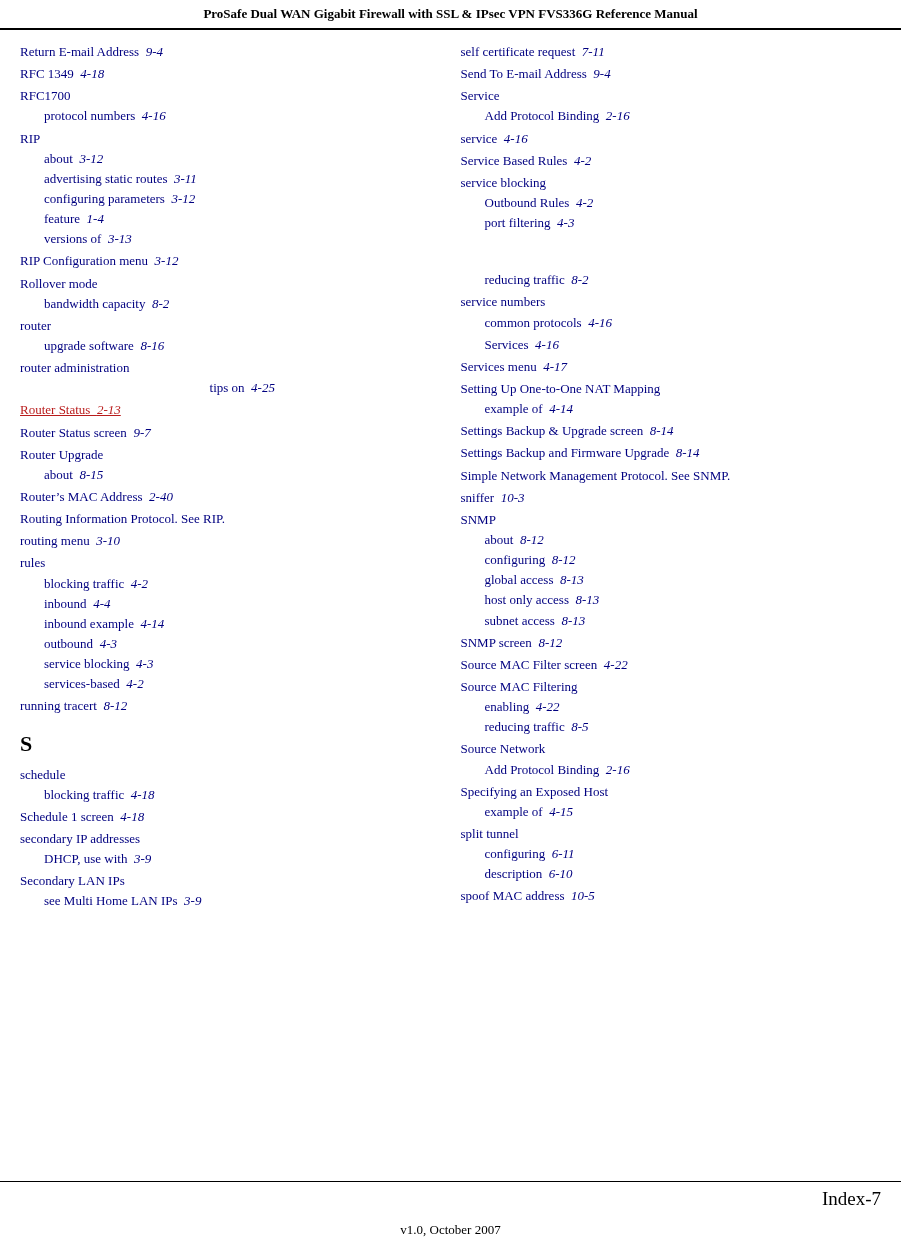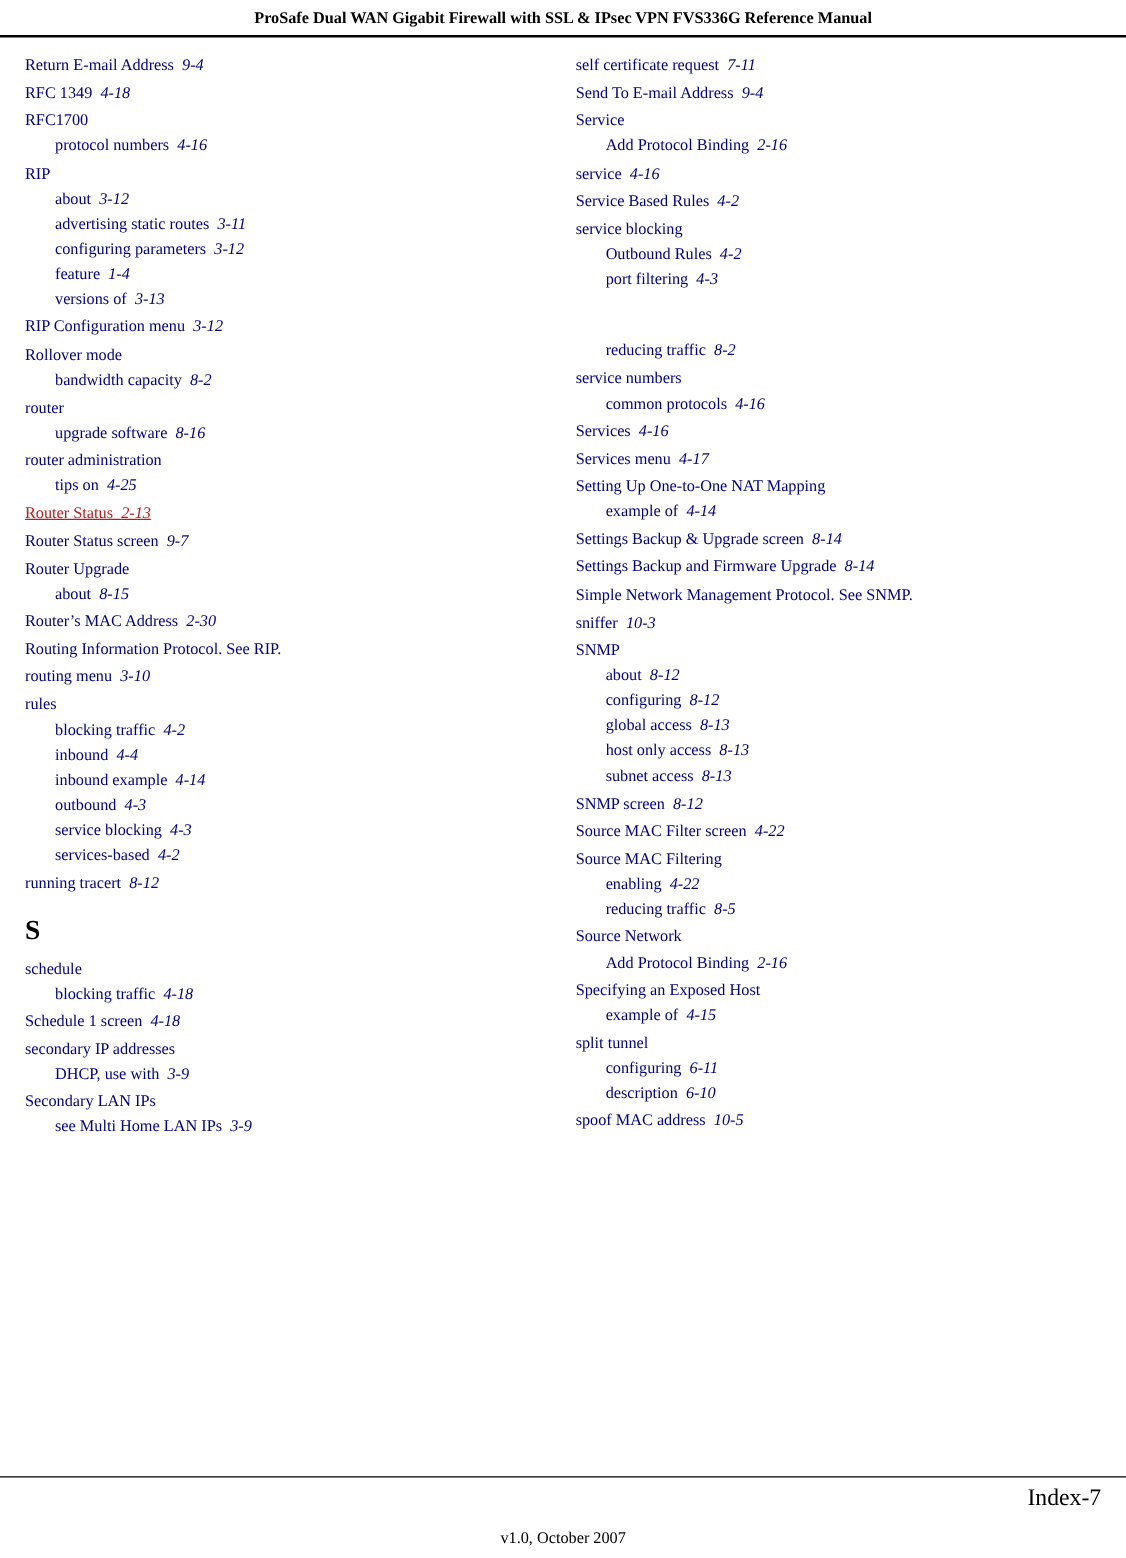--- a/index.html
+++ b/index.html
@@ -63,44 +63,44 @@
 
 <div class="content">
   <div class="col" id="left-col">
       <div class="entry"><span style="color:#000080;">Return E-mail Address&nbsp;&nbsp;<em>9-4</em></span></div>
       <div class="entry"><span style="color:#000080;">RFC 1349&nbsp;&nbsp;<em>4-18</em></span></div>
       <div class="entry"><span style="color:#000080;">RFC1700</span><div style="padding-left:24px;color:#000080;">protocol numbers&nbsp;&nbsp;<em>4-16</em></div></div>
       <div class="entry"><span style="color:#000080;">RIP</span><div style="padding-left:24px;color:#000080;">about&nbsp;&nbsp;<em>3-12</em></div><div style="padding-left:24px;color:#000080;">advertising static routes&nbsp;&nbsp;<em>3-11</em></div><div style="padding-left:24px;color:#000080;">configuring parameters&nbsp;&nbsp;<em>3-12</em></div><div style="padding-left:24px;color:#000080;">feature&nbsp;&nbsp;<em>1-4</em></div><div style="padding-left:24px;color:#000080;">versions of&nbsp;&nbsp;<em>3-13</em></div></div>
       <div class="entry"><span style="color:#000080;">RIP Configuration menu&nbsp;&nbsp;<em>3-12</em></span></div>
       <div class="entry"><span style="color:#000080;">Rollover mode</span><div style="padding-left:24px;color:#000080;">bandwidth capacity&nbsp;&nbsp;<em>8-2</em></div></div>
       <div class="entry"><span style="color:#000080;">router</span><div style="padding-left:24px;color:#000080;">upgrade software&nbsp;&nbsp;<em>8-16</em></div></div>
-      <div class="entry"><span style="color:#000080;">router administration</span><div style="padding-left:24px;color:#000080;">tips on&nbsp;&nbsp;<em>4-25</em></div></div>
+      <div class="entry"><span style="color:#000080;">router administration</span><div style="padding-left:24px;color:#000080;text-align:center;">tips on&nbsp;&nbsp;<em>4-25</em></div></div>
       <div class="entry"><span style="color:#b91c1c;text-decoration:underline;">Router Status&nbsp;&nbsp;<em>2-13</em></span></div>
       <div class="entry"><span style="color:#000080;">Router Status screen&nbsp;&nbsp;<em>9-7</em></span></div>
       <div class="entry"><span style="color:#000080;">Router Upgrade</span><div style="padding-left:24px;color:#000080;">about&nbsp;&nbsp;<em>8-15</em></div></div>
-      <div class="entry"><span style="color:#000080;">Router’s MAC Address&nbsp;&nbsp;<em>2-30</em></span></div>
+      <div class="entry"><span style="color:#000080;">Router’s MAC Address&nbsp;&nbsp;<em>2-40</em></span></div>
       <div class="entry"><span style="color:#000080;">Routing Information Protocol. See RIP.</span></div>
       <div class="entry"><span style="color:#000080;">routing menu&nbsp;&nbsp;<em>3-10</em></span></div>
       <div class="entry"><span style="color:#000080;">rules</span><div style="padding-left:24px;color:#000080;">blocking traffic&nbsp;&nbsp;<em>4-2</em></div><div style="padding-left:24px;color:#000080;">inbound&nbsp;&nbsp;<em>4-4</em></div><div style="padding-left:24px;color:#000080;">inbound example&nbsp;&nbsp;<em>4-14</em></div><div style="padding-left:24px;color:#000080;">outbound&nbsp;&nbsp;<em>4-3</em></div><div style="padding-left:24px;color:#000080;">service blocking&nbsp;&nbsp;<em>4-3</em></div><div style="padding-left:24px;color:#000080;">services-based&nbsp;&nbsp;<em>4-2</em></div></div>
       <div class="entry"><span style="color:#000080;">running tracert&nbsp;&nbsp;<em>8-12</em></span></div>
       <div class="section-letter">S</div>
       <div class="entry"><span style="color:#000080;">schedule</span><div style="padding-left:24px;color:#000080;">blocking traffic&nbsp;&nbsp;<em>4-18</em></div></div>
       <div class="entry"><span style="color:#000080;">Schedule 1 screen&nbsp;&nbsp;<em>4-18</em></span></div>
       <div class="entry"><span style="color:#000080;">secondary IP addresses</span><div style="padding-left:24px;color:#000080;">DHCP, use with&nbsp;&nbsp;<em>3-9</em></div></div>
       <div class="entry"><span style="color:#000080;">Secondary LAN IPs</span><div style="padding-left:24px;color:#000080;">see Multi Home LAN IPs&nbsp;&nbsp;<em>3-9</em></div></div>
     </div>
   <div class="col" id="right-col">
       <div class="entry"><span style="color:#000080;">self certificate request&nbsp;&nbsp;<em>7-11</em></span></div>
       <div class="entry"><span style="color:#000080;">Send To E-mail Address&nbsp;&nbsp;<em>9-4</em></span></div>
       <div class="entry"><span style="color:#000080;">Service</span><div style="padding-left:24px;color:#000080;">Add Protocol Binding&nbsp;&nbsp;<em>2-16</em></div></div>
       <div class="entry"><span style="color:#000080;">service&nbsp;&nbsp;<em>4-16</em></span></div>
       <div class="entry"><span style="color:#000080;">Service Based Rules&nbsp;&nbsp;<em>4-2</em></span></div>
       <div class="entry"><span style="color:#000080;">service blocking</span><div style="padding-left:24px;color:#000080;">Outbound Rules&nbsp;&nbsp;<em>4-2</em></div><div style="padding-left:24px;color:#000080;">port filtering&nbsp;&nbsp;<em>4-3</em></div><div style="padding-left:24px;color:#000080;margin-top:37px;">reducing traffic&nbsp;&nbsp;<em>8-2</em></div></div>
       <div class="entry"><span style="color:#000080;">service numbers</span><div style="padding-left:24px;color:#000080;">common protocols&nbsp;&nbsp;<em>4-16</em></div></div>
-      <div class="entry"><span style="color:#000080;">Services&nbsp;&nbsp;<em>4-16</em></span></div>
+      <div class="entry"><span style="color:#000080;margin-left:24px;">Services&nbsp;&nbsp;<em>4-16</em></span></div>
       <div class="entry"><span style="color:#000080;">Services menu&nbsp;&nbsp;<em>4-17</em></span></div>
       <div class="entry"><span style="color:#000080;">Setting Up One-to-One NAT Mapping</span><div style="padding-left:24px;color:#000080;">example of&nbsp;&nbsp;<em>4-14</em></div></div>
       <div class="entry"><span style="color:#000080;">Settings Backup &amp; Upgrade screen&nbsp;&nbsp;<em>8-14</em></span></div>
       <div class="entry"><span style="color:#000080;">Settings Backup and Firmware Upgrade&nbsp;&nbsp;<em>8-14</em></span></div>
       <div class="entry"><span style="color:#000080;">Simple Network Management Protocol. See SNMP.</span></div>
       <div class="entry"><span style="color:#000080;">sniffer&nbsp;&nbsp;<em>10-3</em></span></div>
       <div class="entry"><span style="color:#000080;">SNMP</span><div style="padding-left:24px;color:#000080;">about&nbsp;&nbsp;<em>8-12</em></div><div style="padding-left:24px;color:#000080;">configuring&nbsp;&nbsp;<em>8-12</em></div><div style="padding-left:24px;color:#000080;">global access&nbsp;&nbsp;<em>8-13</em></div><div style="padding-left:24px;color:#000080;">host only access&nbsp;&nbsp;<em>8-13</em></div><div style="padding-left:24px;color:#000080;">subnet access&nbsp;&nbsp;<em>8-13</em></div></div>
       <div class="entry"><span style="color:#000080;">SNMP screen&nbsp;&nbsp;<em>8-12</em></span></div>
       <div class="entry"><span style="color:#000080;">Source MAC Filter screen&nbsp;&nbsp;<em>4-22</em></span></div>
       <div class="entry"><span style="color:#000080;">Source MAC Filtering</span><div style="padding-left:24px;color:#000080;">enabling&nbsp;&nbsp;<em>4-22</em></div><div style="padding-left:24px;color:#000080;">reducing traffic&nbsp;&nbsp;<em>8-5</em></div></div>

